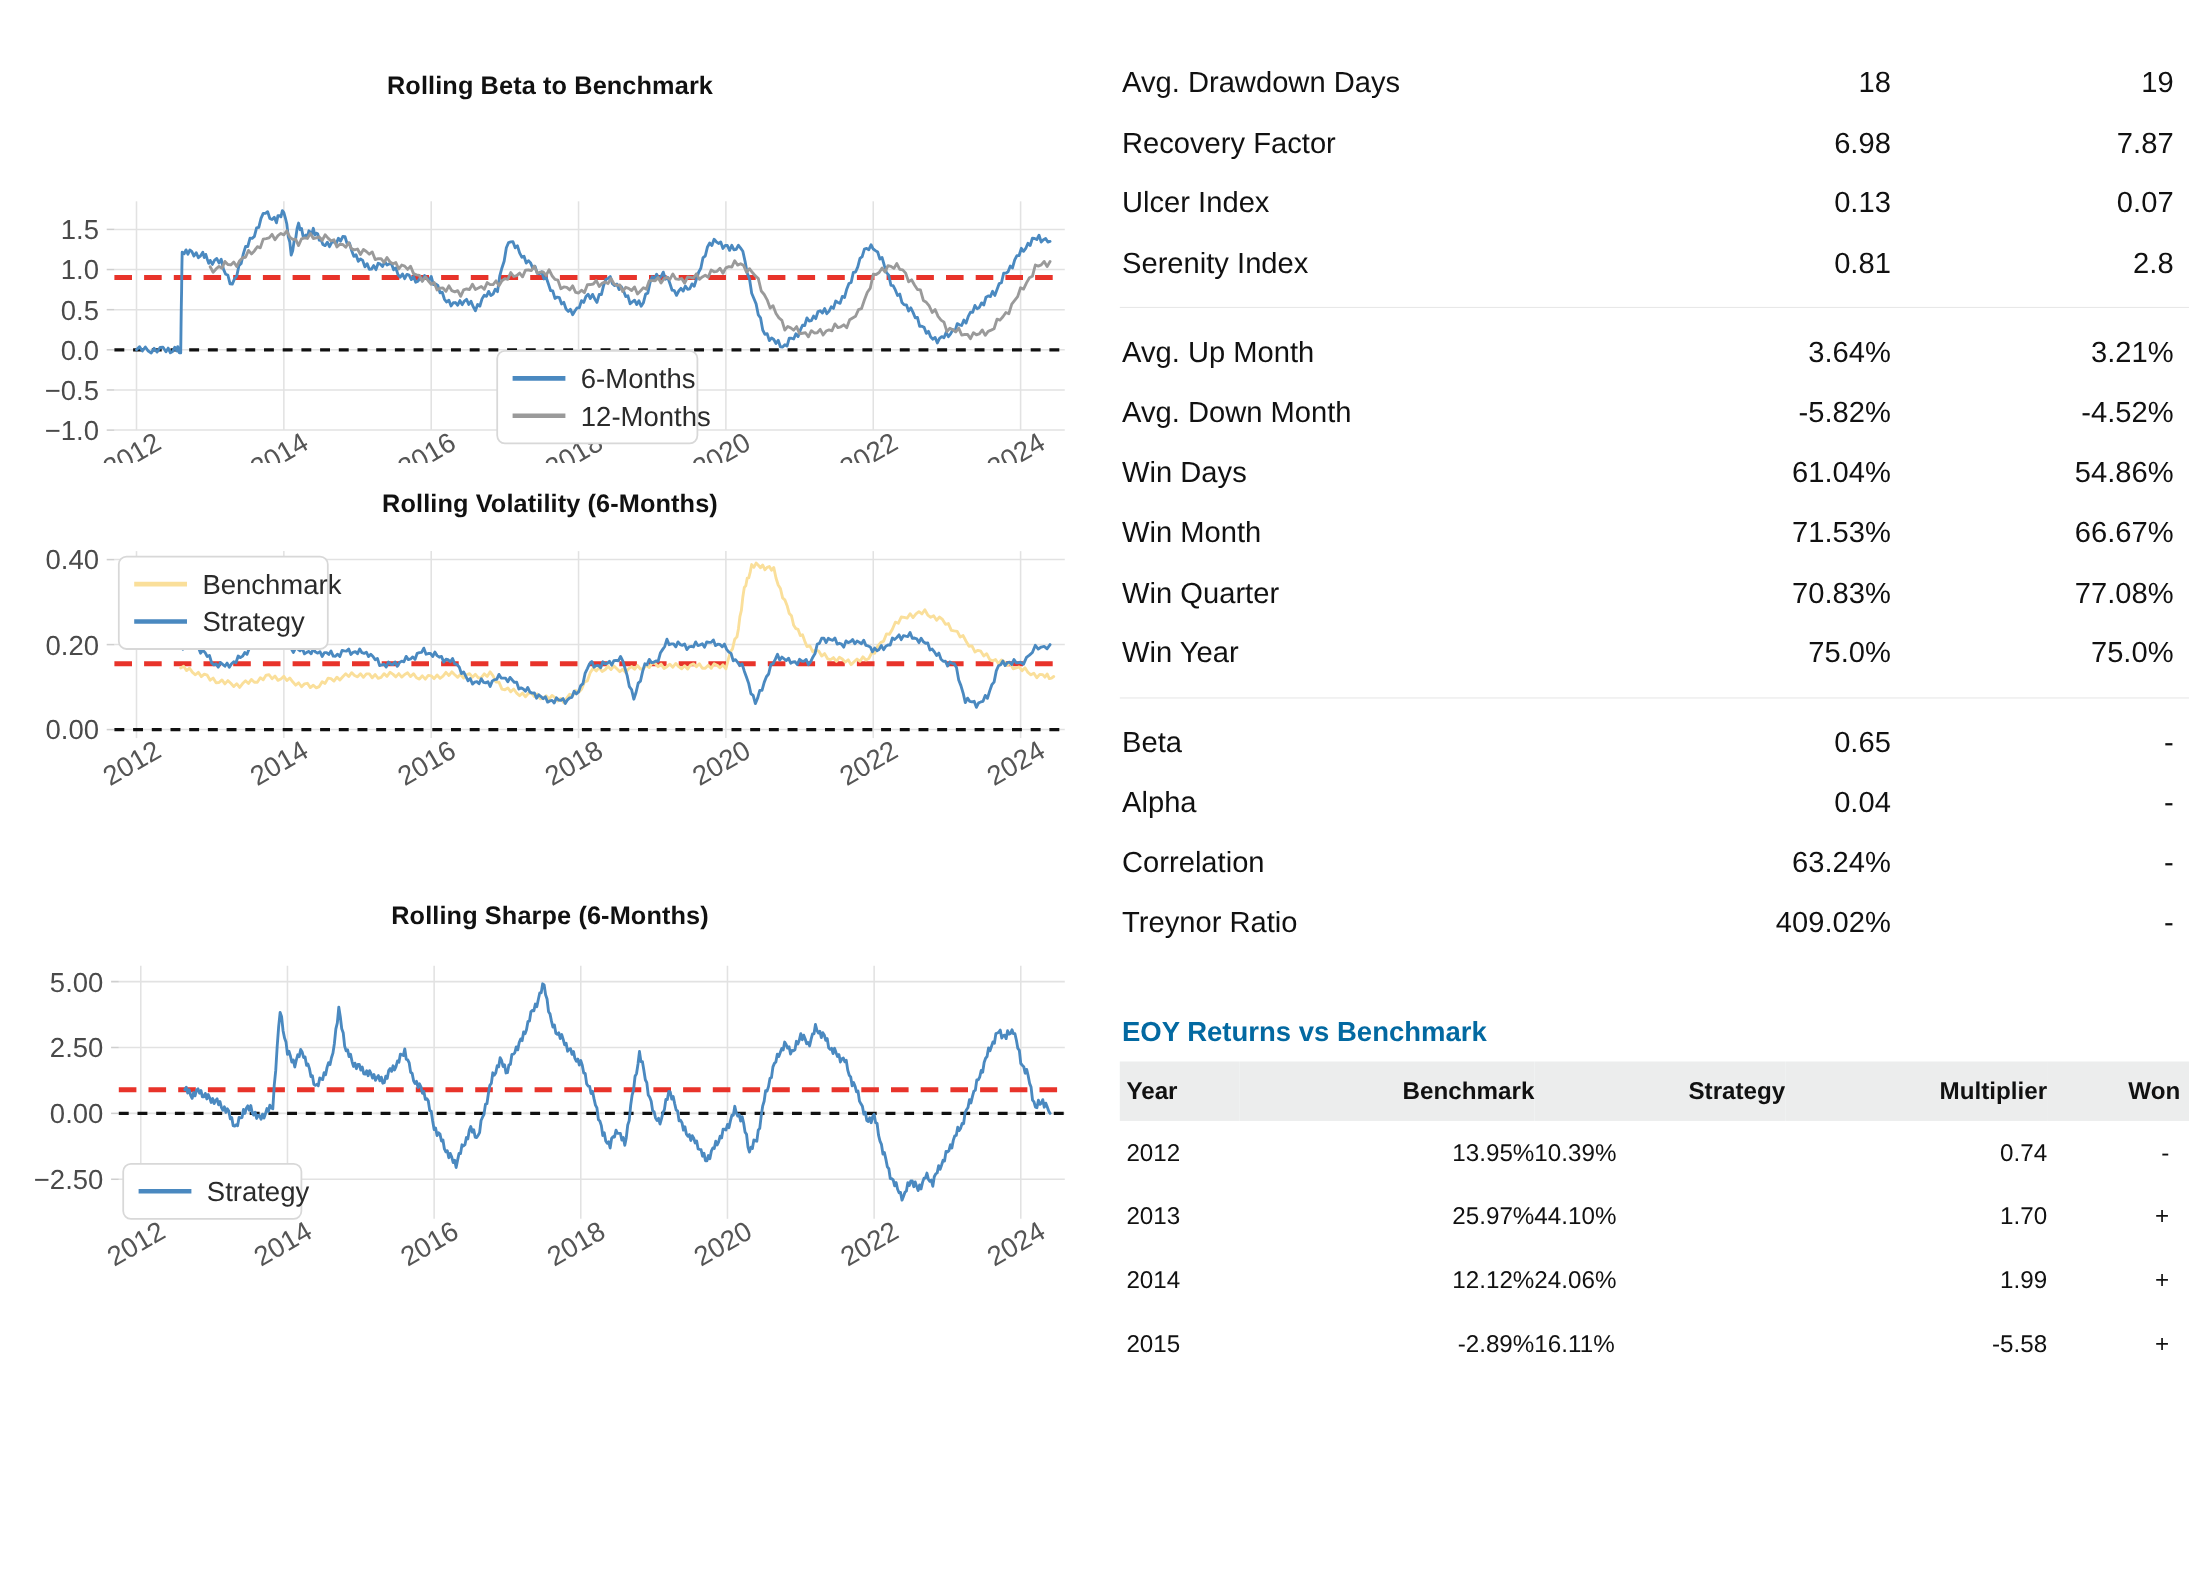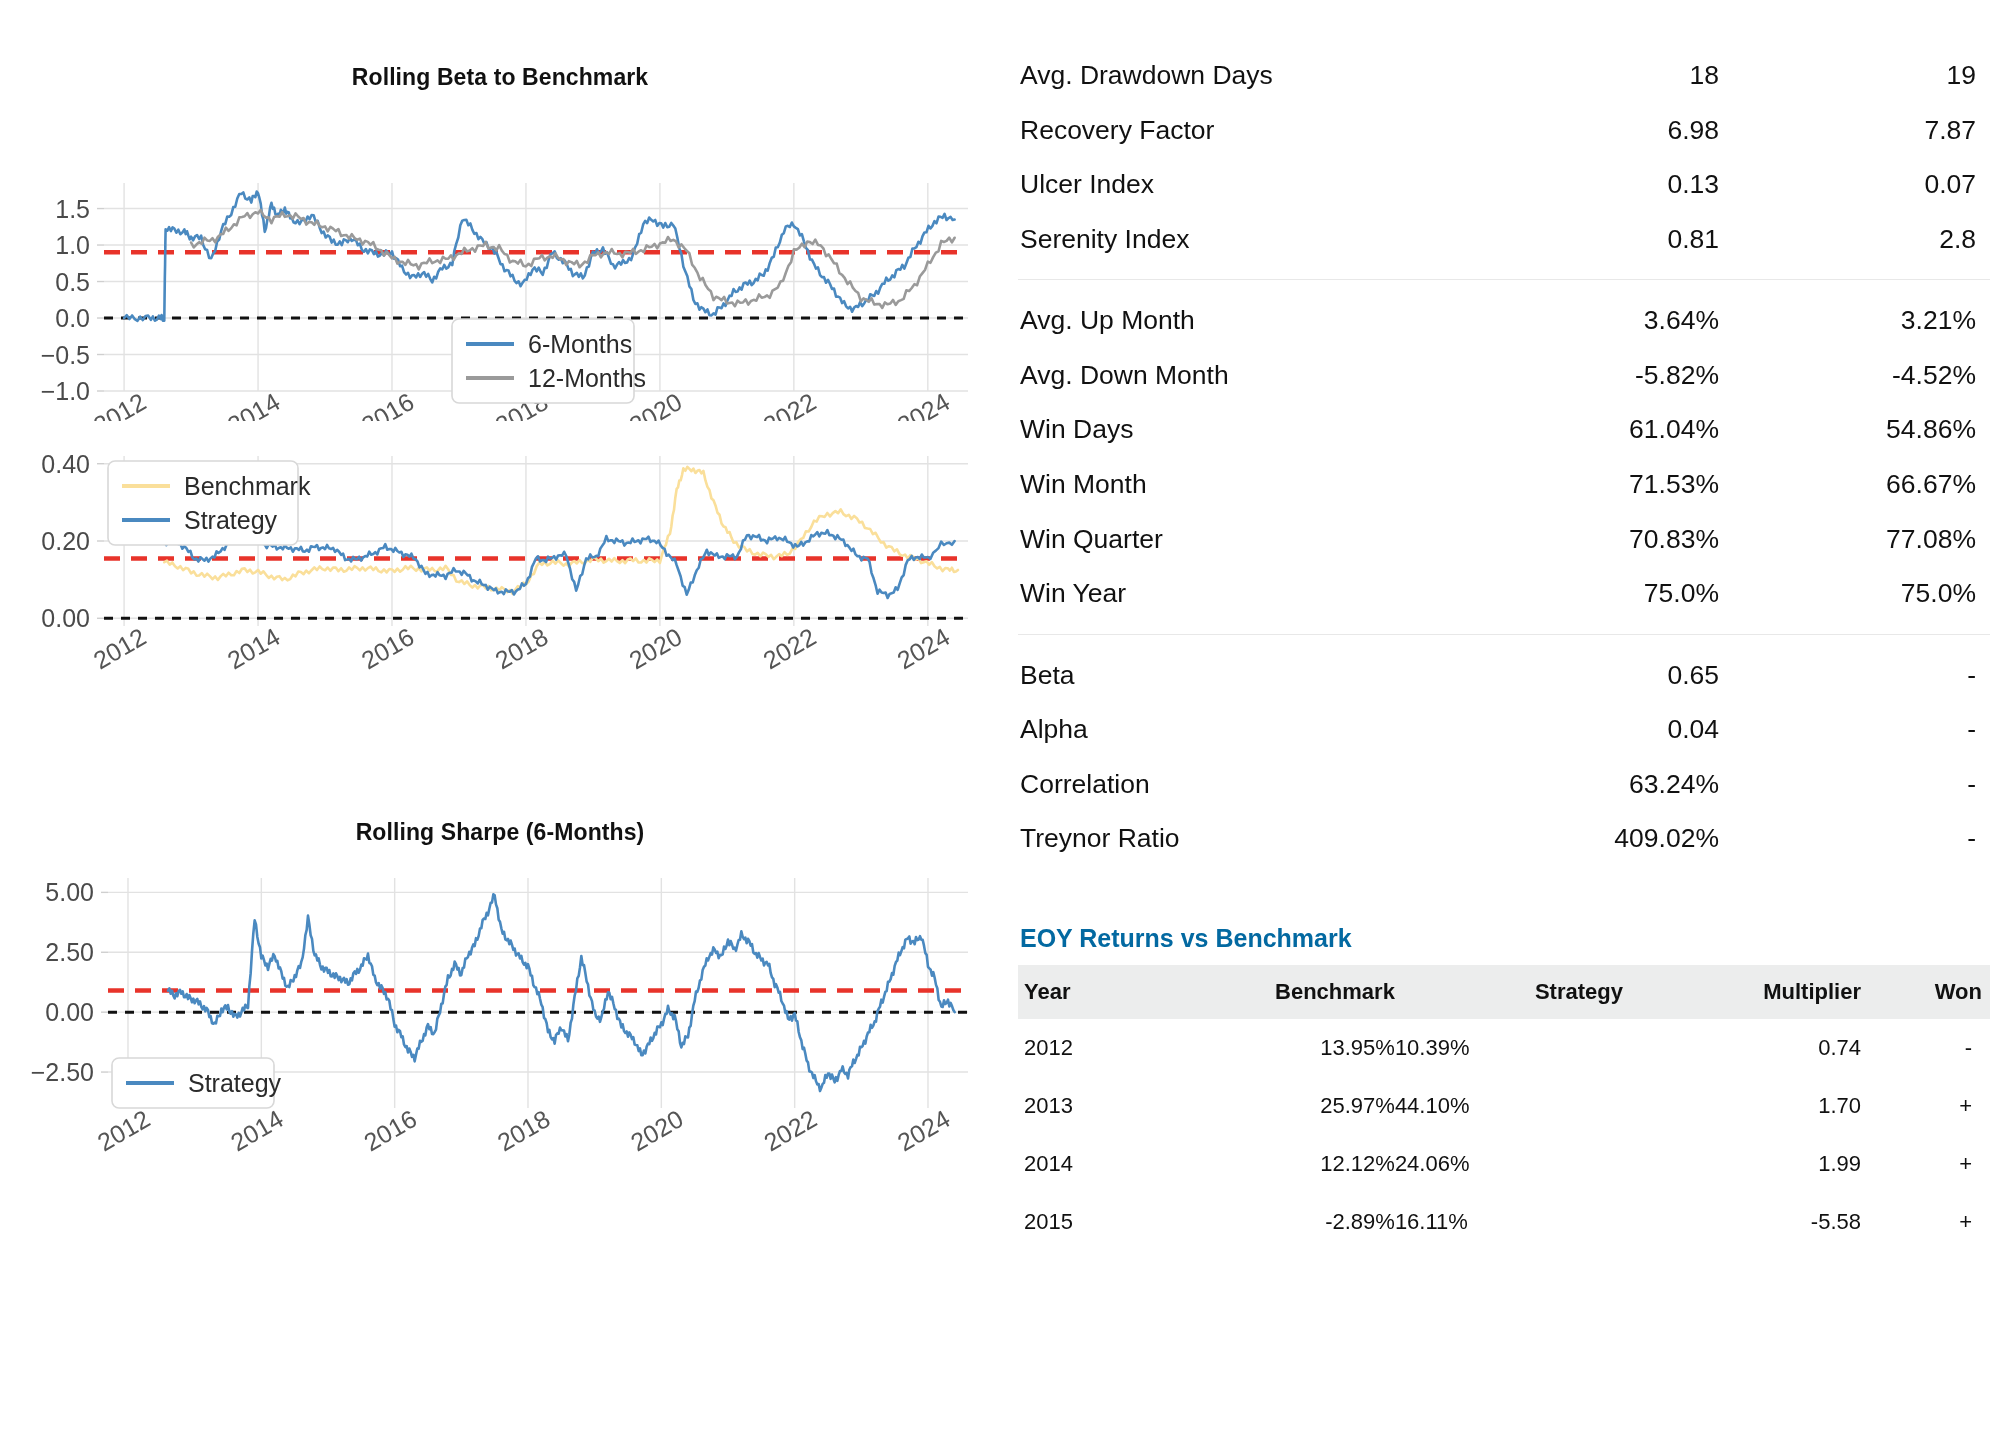--- a/index.html
+++ b/index.html
@@ -167,20 +167,21 @@
               <line x1="466" x2="514" y1="253" y2="253" stroke="#4a89c0" stroke-width="4.2" stroke-linecap="butt"></line>
               <text x="528" y="262" class="legtext">6-Months</text>
               <line x1="466" x2="514" y1="287" y2="287" stroke="#9a9a9a" stroke-width="4.2" stroke-linecap="butt"></line>
               <text x="528" y="296" class="legtext">12-Months</text>
             </g>
           </svg>
       </div>
     </div>
 
     <div class="chart-block" style="height:375px;">
+      <div class="chart-title" style="padding-top:18px;">Rolling Volatility (6-Months)</div>
       <div class="plot-wrap">
         <svg class="plot-svg" id="svg-vol" width="1000" height="328" viewBox="0 0 1000 328">
             <line x1="124.09302325581112" x2="124.09302325581112" y1="30" y2="200" stroke="#e2e2e2" stroke-width="1.4"></line>
             <line x1="258.0465116279056" x2="258.0465116279056" y1="30" y2="200" stroke="#e2e2e2" stroke-width="1.4"></line>
             <line x1="392" x2="392" y1="30" y2="200" stroke="#e2e2e2" stroke-width="1.4"></line>
             <line x1="525.9534883720944" x2="525.9534883720944" y1="30" y2="200" stroke="#e2e2e2" stroke-width="1.4"></line>
             <line x1="659.9069767441889" x2="659.9069767441889" y1="30" y2="200" stroke="#e2e2e2" stroke-width="1.4"></line>
             <line x1="793.8604651162834" x2="793.8604651162834" y1="30" y2="200" stroke="#e2e2e2" stroke-width="1.4"></line>
             <line x1="927.8139534883778" x2="927.8139534883778" y1="30" y2="200" stroke="#e2e2e2" stroke-width="1.4"></line>
             <line x1="104" x2="968" y1="37.72727272727272" y2="37.72727272727272" stroke="#e2e2e2" stroke-width="1.4"></line>

